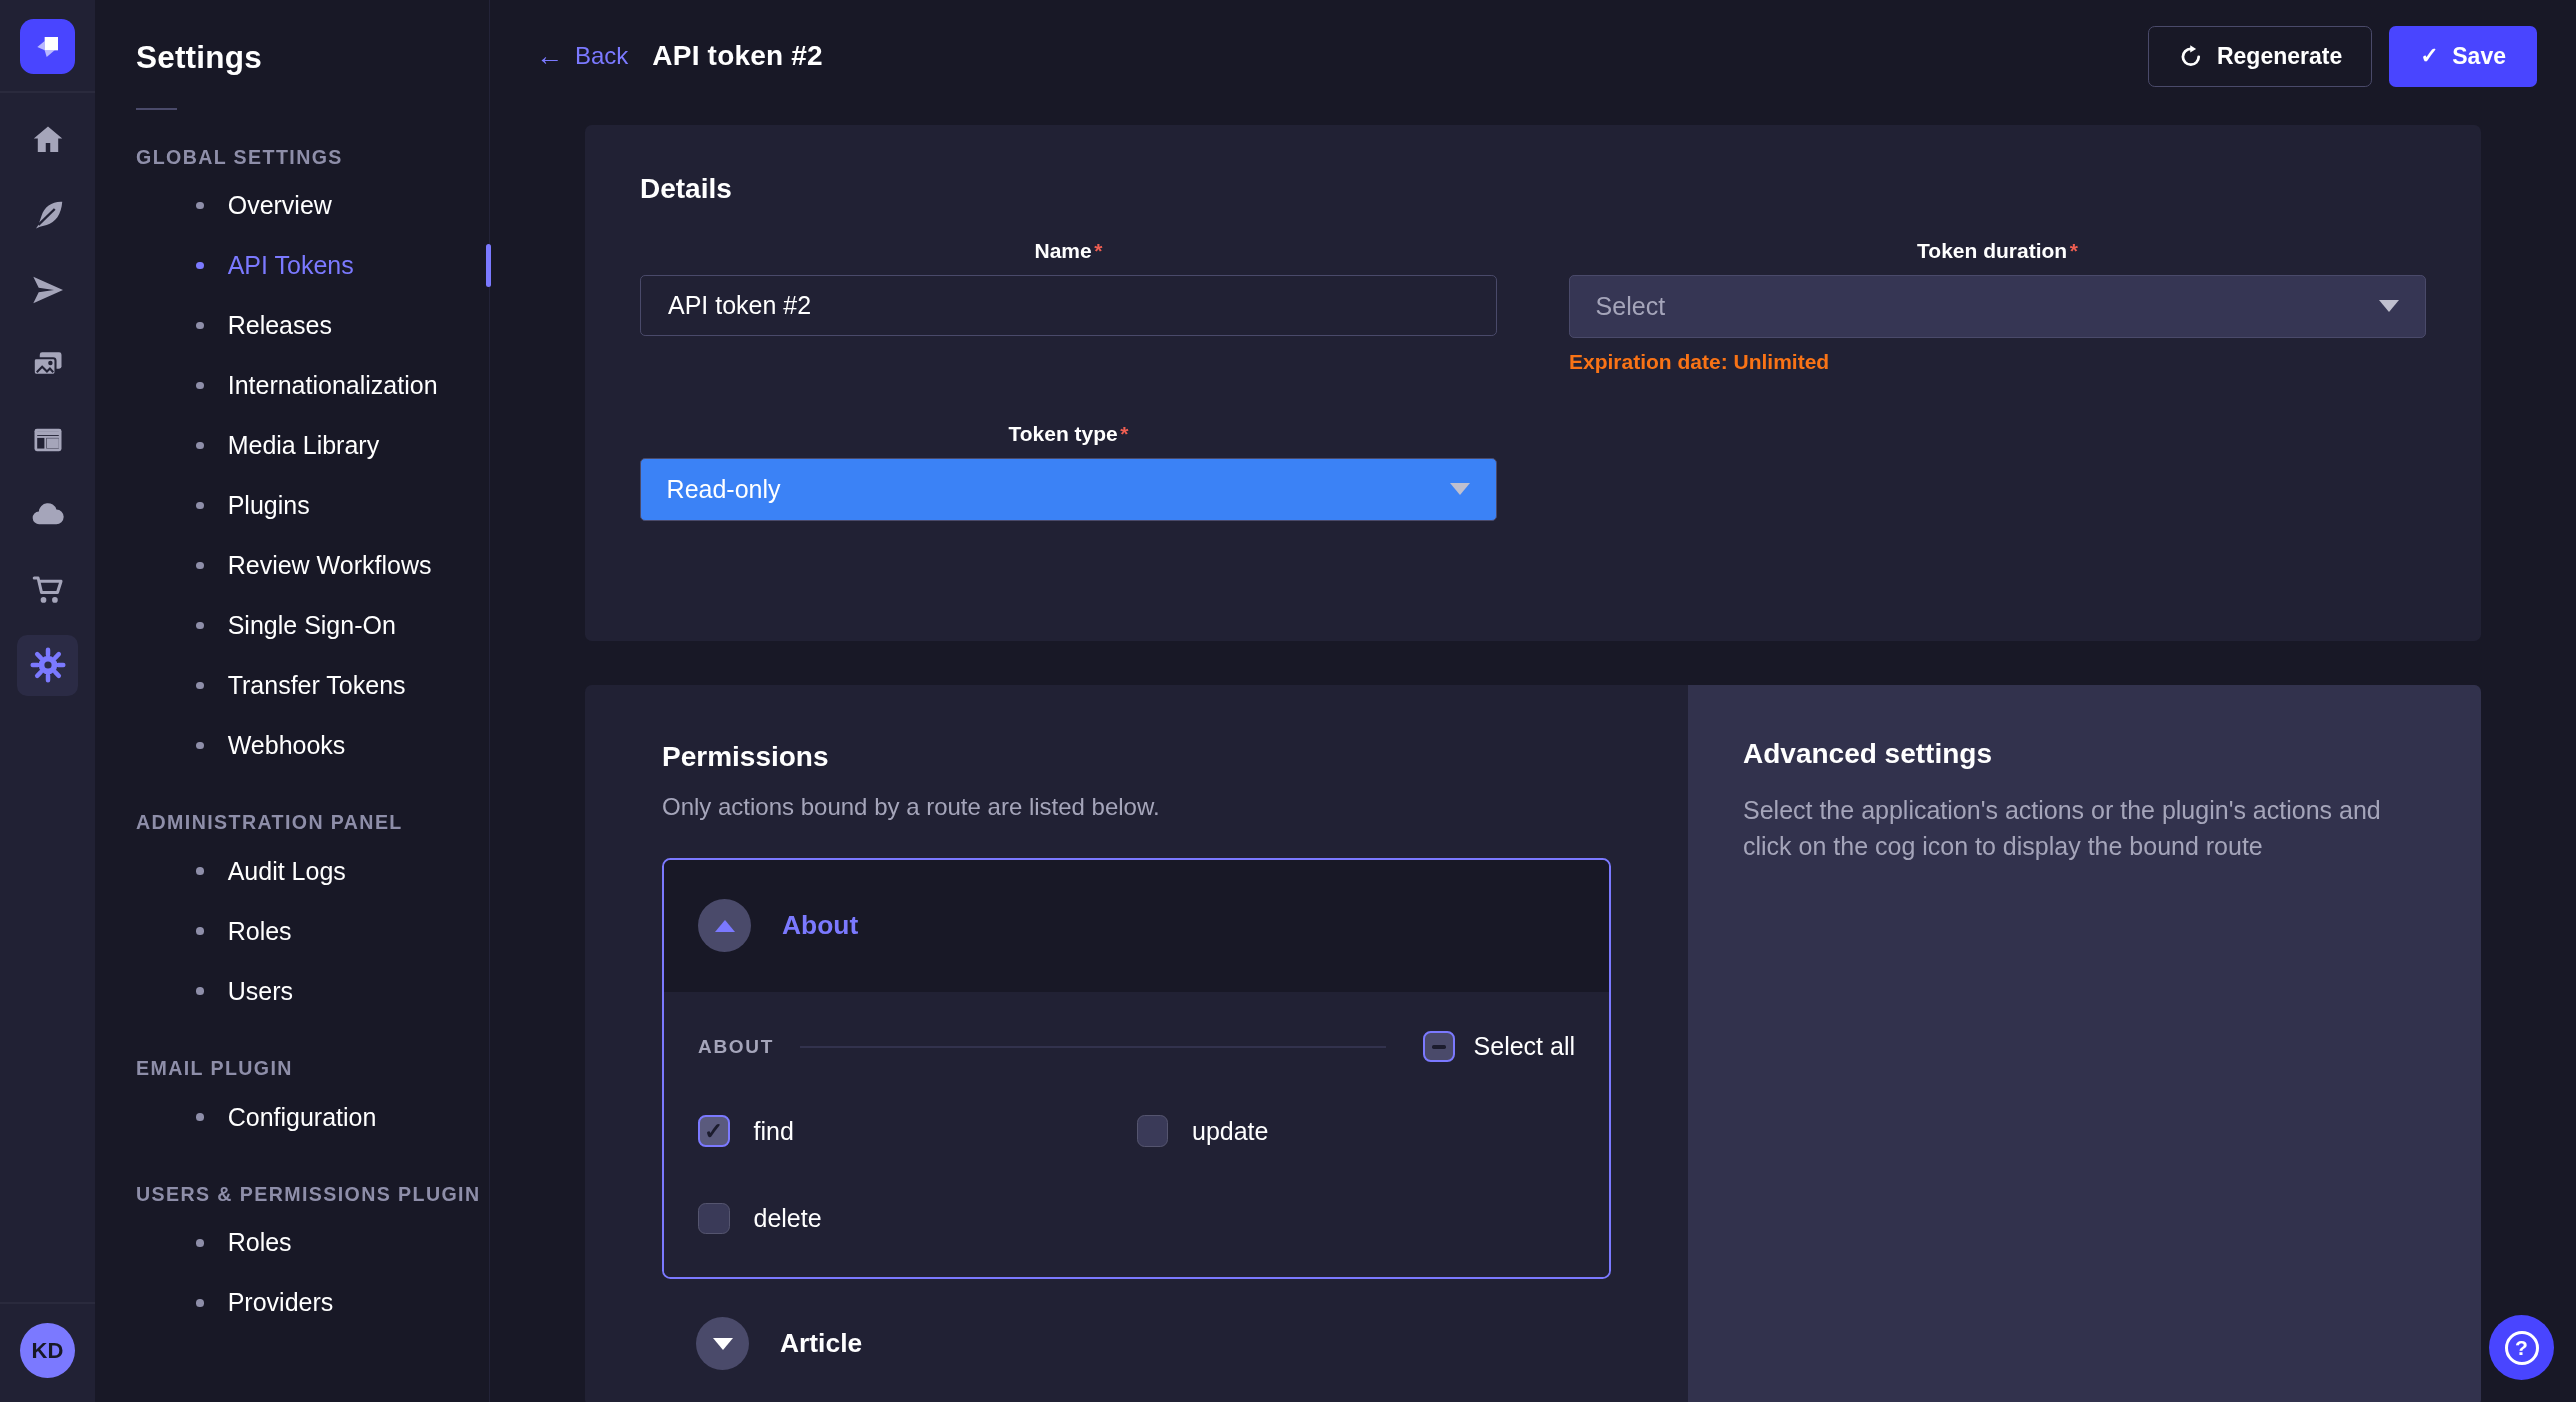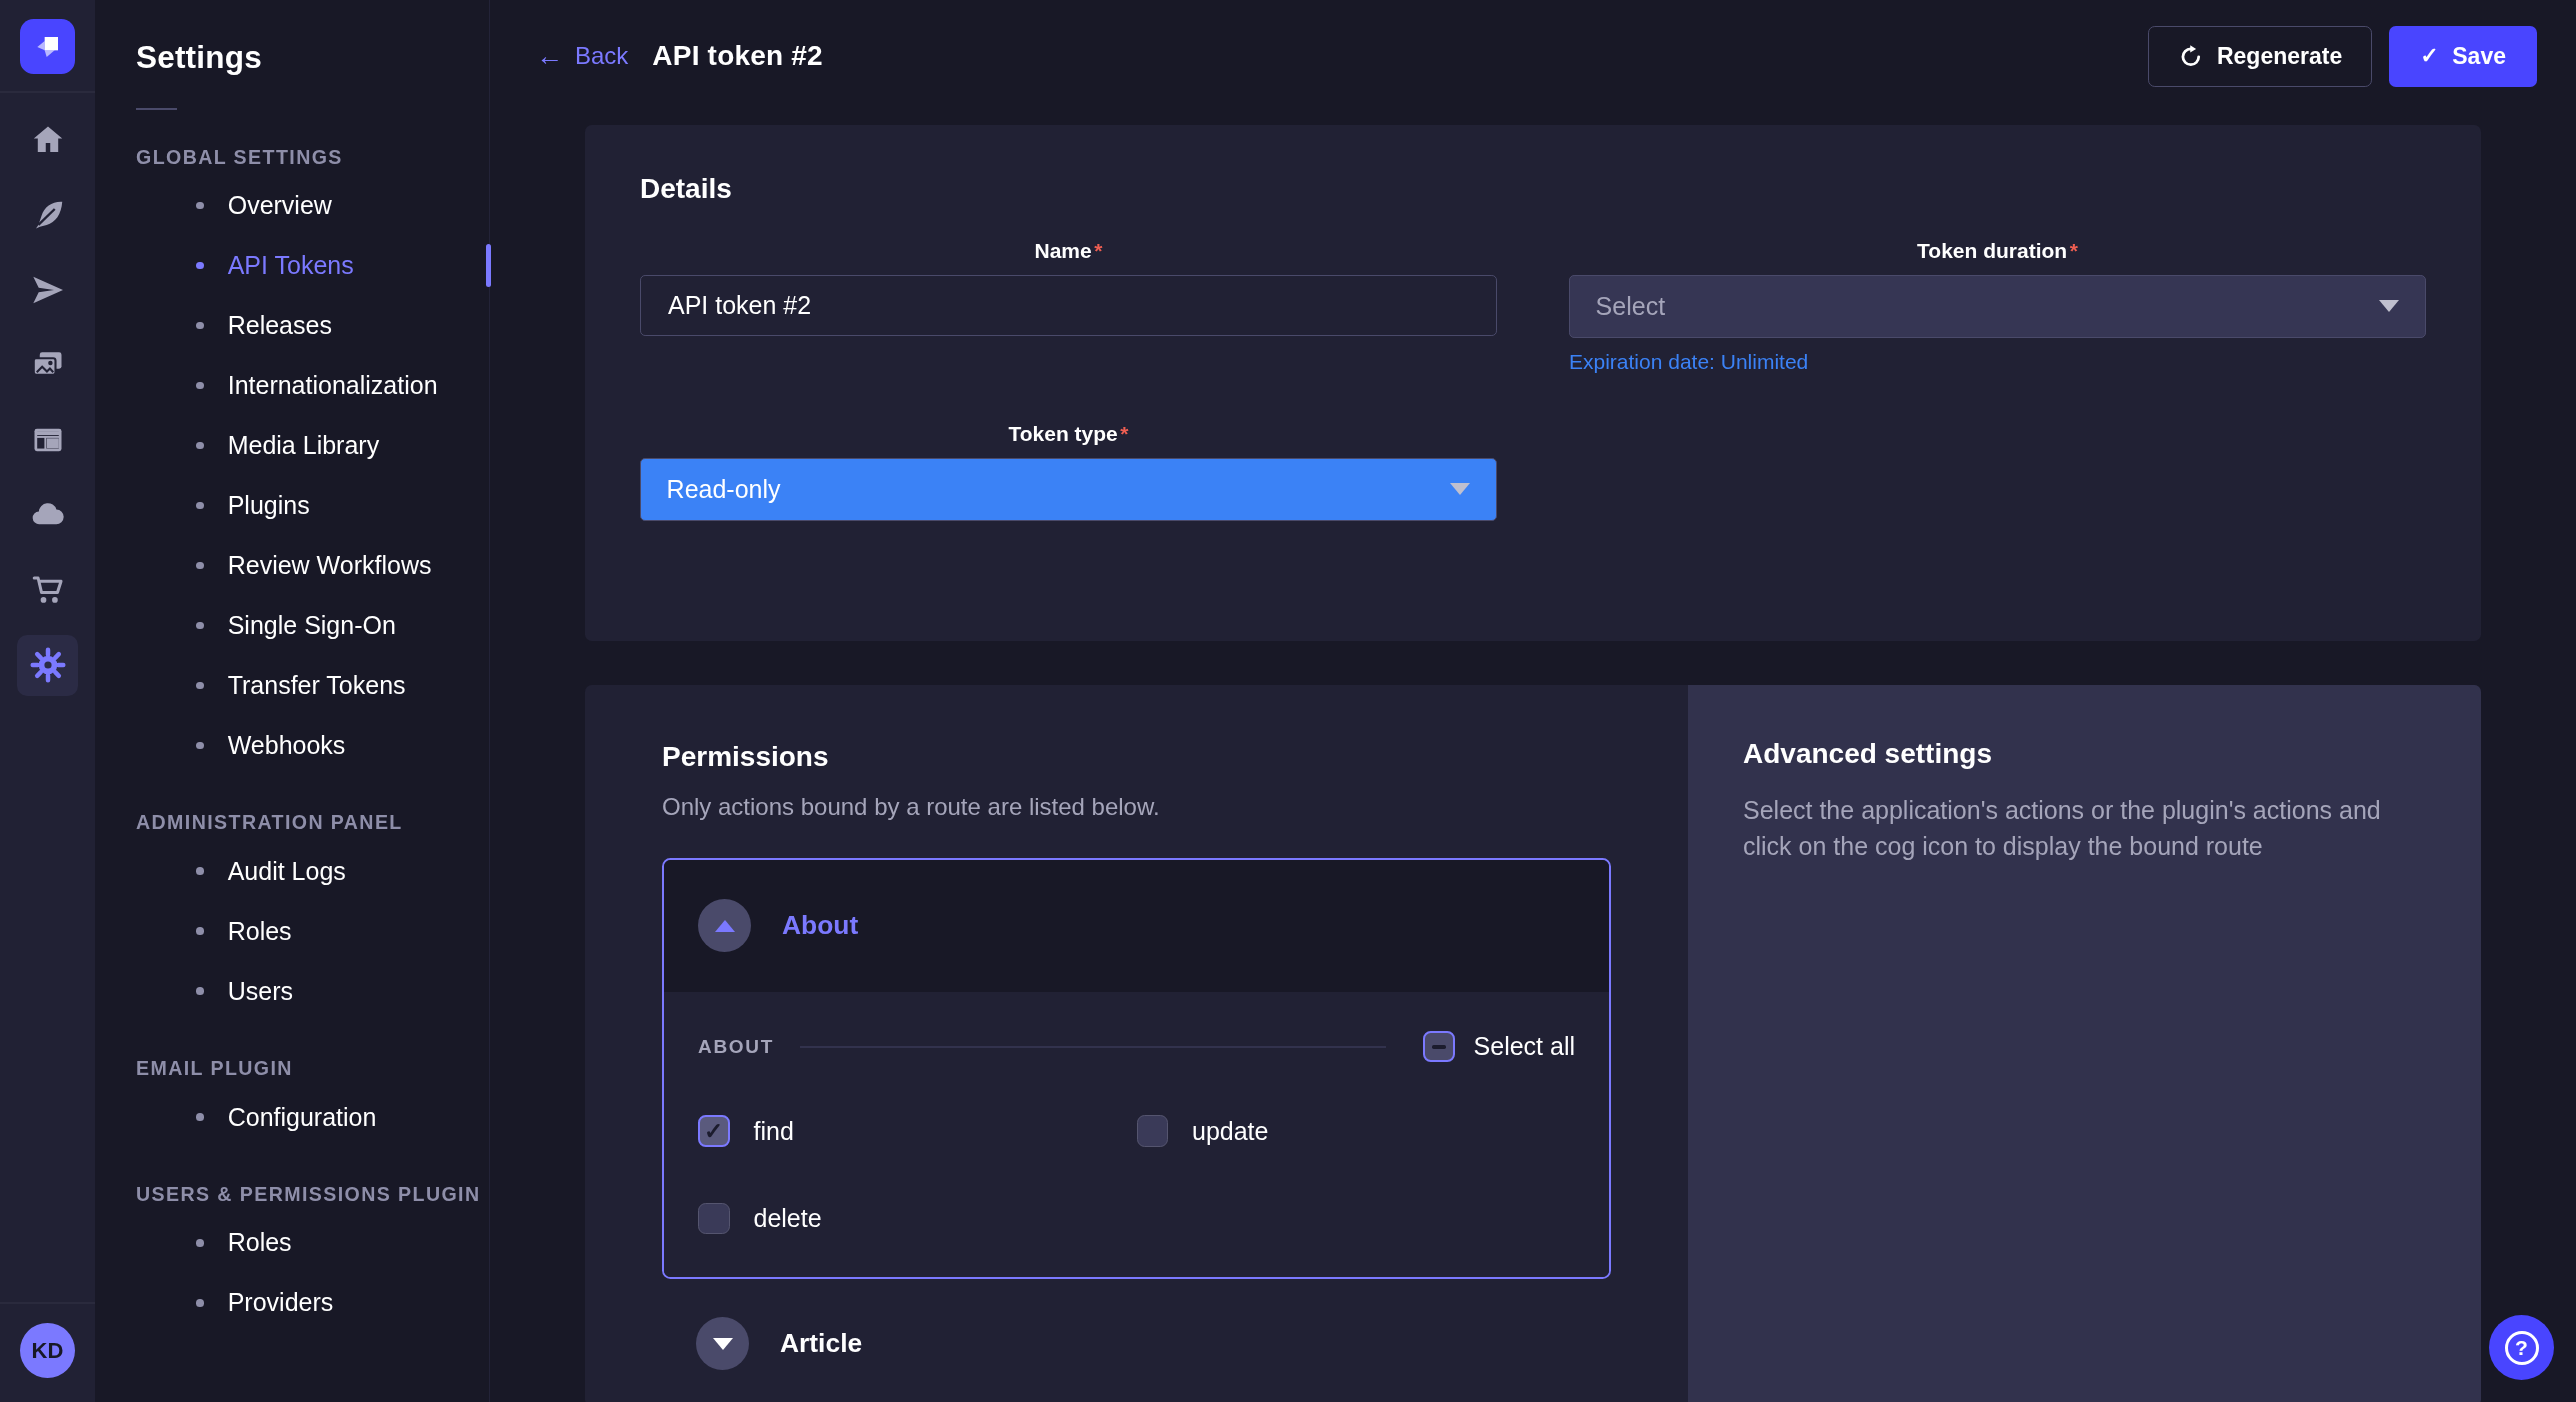--- a/index.html
+++ b/index.html
@@ -64,21 +64,21 @@
   .text-input { height:61px; border:1.7px solid #4a4a6a; border-radius:5.1px; background:#212134;
                 display:flex; align-items:center; padding:0 27px; font-size:25px; color:#fff; cursor:text; }
   .textarea { height:177px; border:1.7px solid #4a4a6a; border-radius:5.1px; background:#212134; cursor:text; }
   .select { height:63px; border:1.7px solid #4a4a6a; border-radius:5.1px;
             display:flex; align-items:center; justify-content:space-between; padding:0 25.6px;
             font-size:25px; cursor:pointer; }
   .select-light { background:#363654; color:#a5a5ba; }
   .select-dark { background:#3b82f6; color:#ffffff; }
   .chevron { width:0; height:0; border-left:10.2px solid transparent; border-right:10.2px solid transparent;
              border-top:12.8px solid #c0c0cf; }
-  .hint { font-size:21px; color:#3b82f6; margin-top:12px; }
+  .hint { font-size:21px; color:#f97316; margin-top:12px;font-weight:bold; }
 
   
   .perms-card { margin-top:44px; display:flex; height:721px; overflow:hidden; }
   .perms-left { width:1103px; flex:none; padding:56px 77px 0; }
   .subtitle { font-size:24px; color:#a5a5ba; margin-top:20.4px; }
   .accordion { margin-top:37px; border:2.6px solid #7b79ff; border-radius:8.5px; overflow:hidden; }
   .acc-header { height:132px; background:#181826; display:flex; align-items:center; padding:0 34px; cursor:pointer; }
   .toggle-circle { width:53px; height:53px; border-radius:50%; background:#4a4a6a;
                    display:flex; align-items:center; justify-content:center; flex:none; cursor:pointer; }
   .tri-up { width:0; height:0; border-left:10.2px solid transparent; border-right:10.2px solid transparent;

